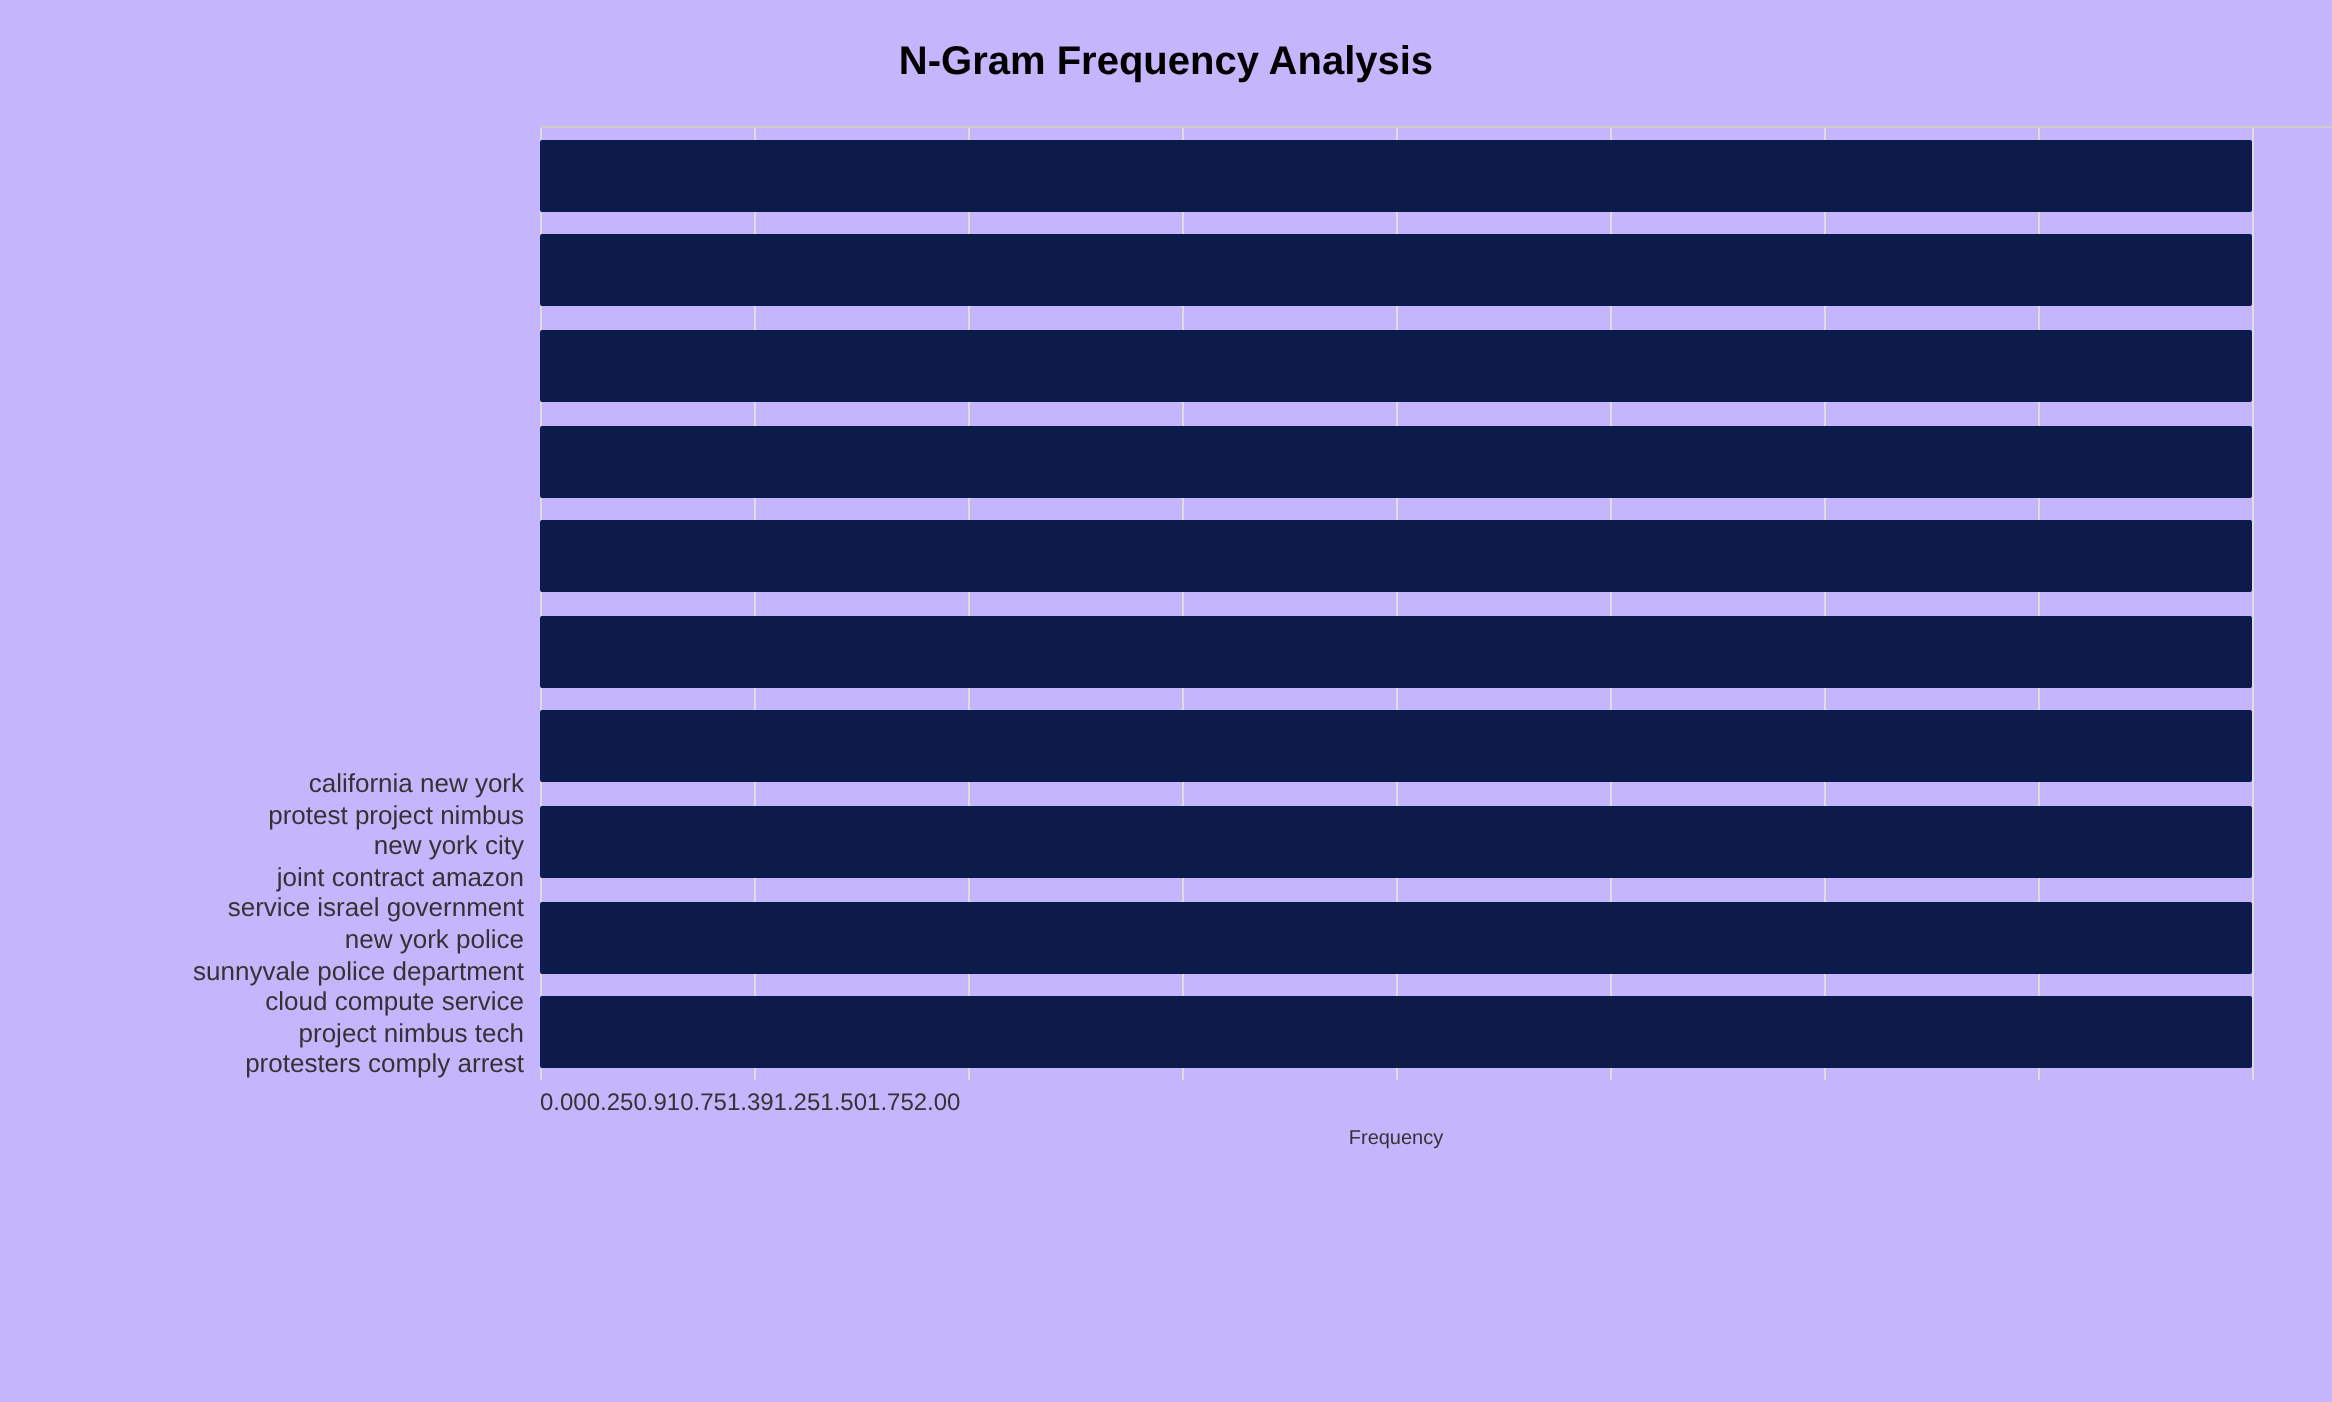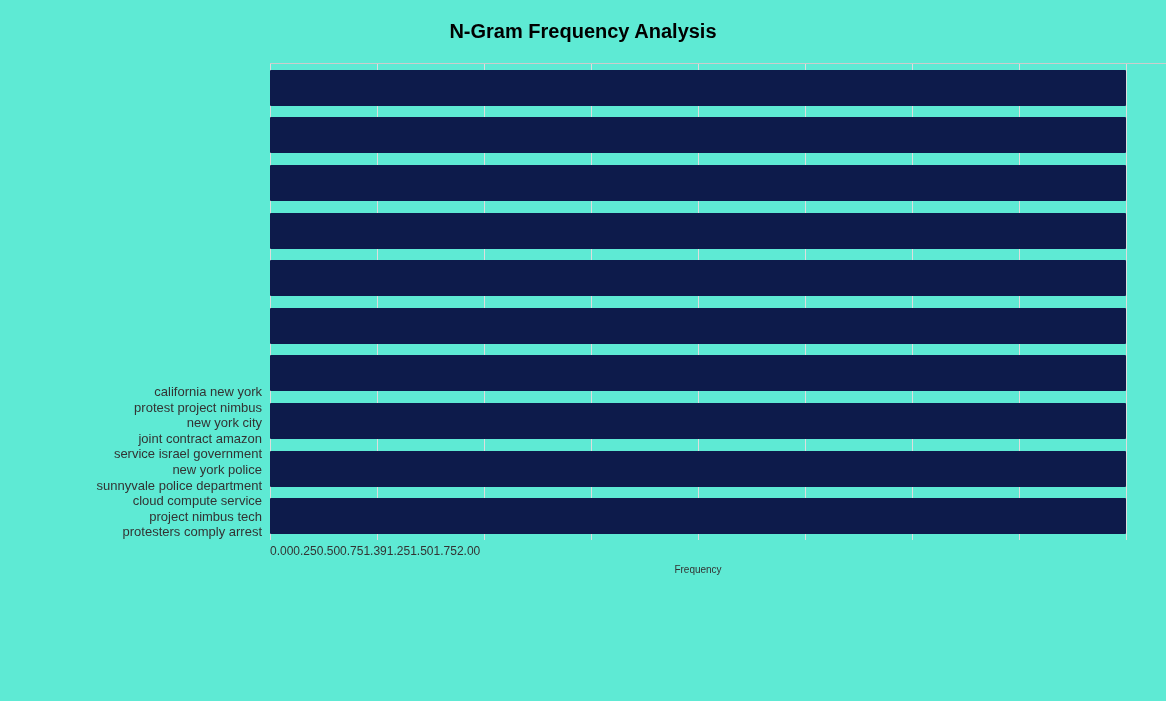--- a/index.html
+++ b/index.html
@@ -15,21 +15,21 @@
       height: 701px;
       overflow: hidden;
       display: flex;
       align-items: center;
       justify-content: center;
     }
 
     .chart-container {
       width: 1166px;
       height: 701px;
-      background: #5eead4;
+      background: #c4b5fd;
       padding: 20px 40px 60px 40px;
       position: relative;
     }
 
     .chart-title {
       text-align: center;
       font-size: 20px;
       font-weight: bold;
       color: #000;
       margin-bottom: 20px;
@@ -183,21 +183,21 @@
               <div class="bar" style="width: 100%; background: rgb(13, 27, 75);"></div>
             </div>
           </div>
       </div>
     </div>
 
     <div class="x-axis">
       <div class="x-ticks" id="x-ticks-container">
           <span>0.00</span>
           <span>0.25</span>
-          <span>0.50</span>
+          <span>0.91</span>
           <span>0.75</span>
           <span>1.39</span>
           <span>1.25</span>
           <span>1.50</span>
           <span>1.75</span>
           <span>2.00</span>
         </div>
       <div class="x-label">Frequency</div>
     </div>
   </div>

